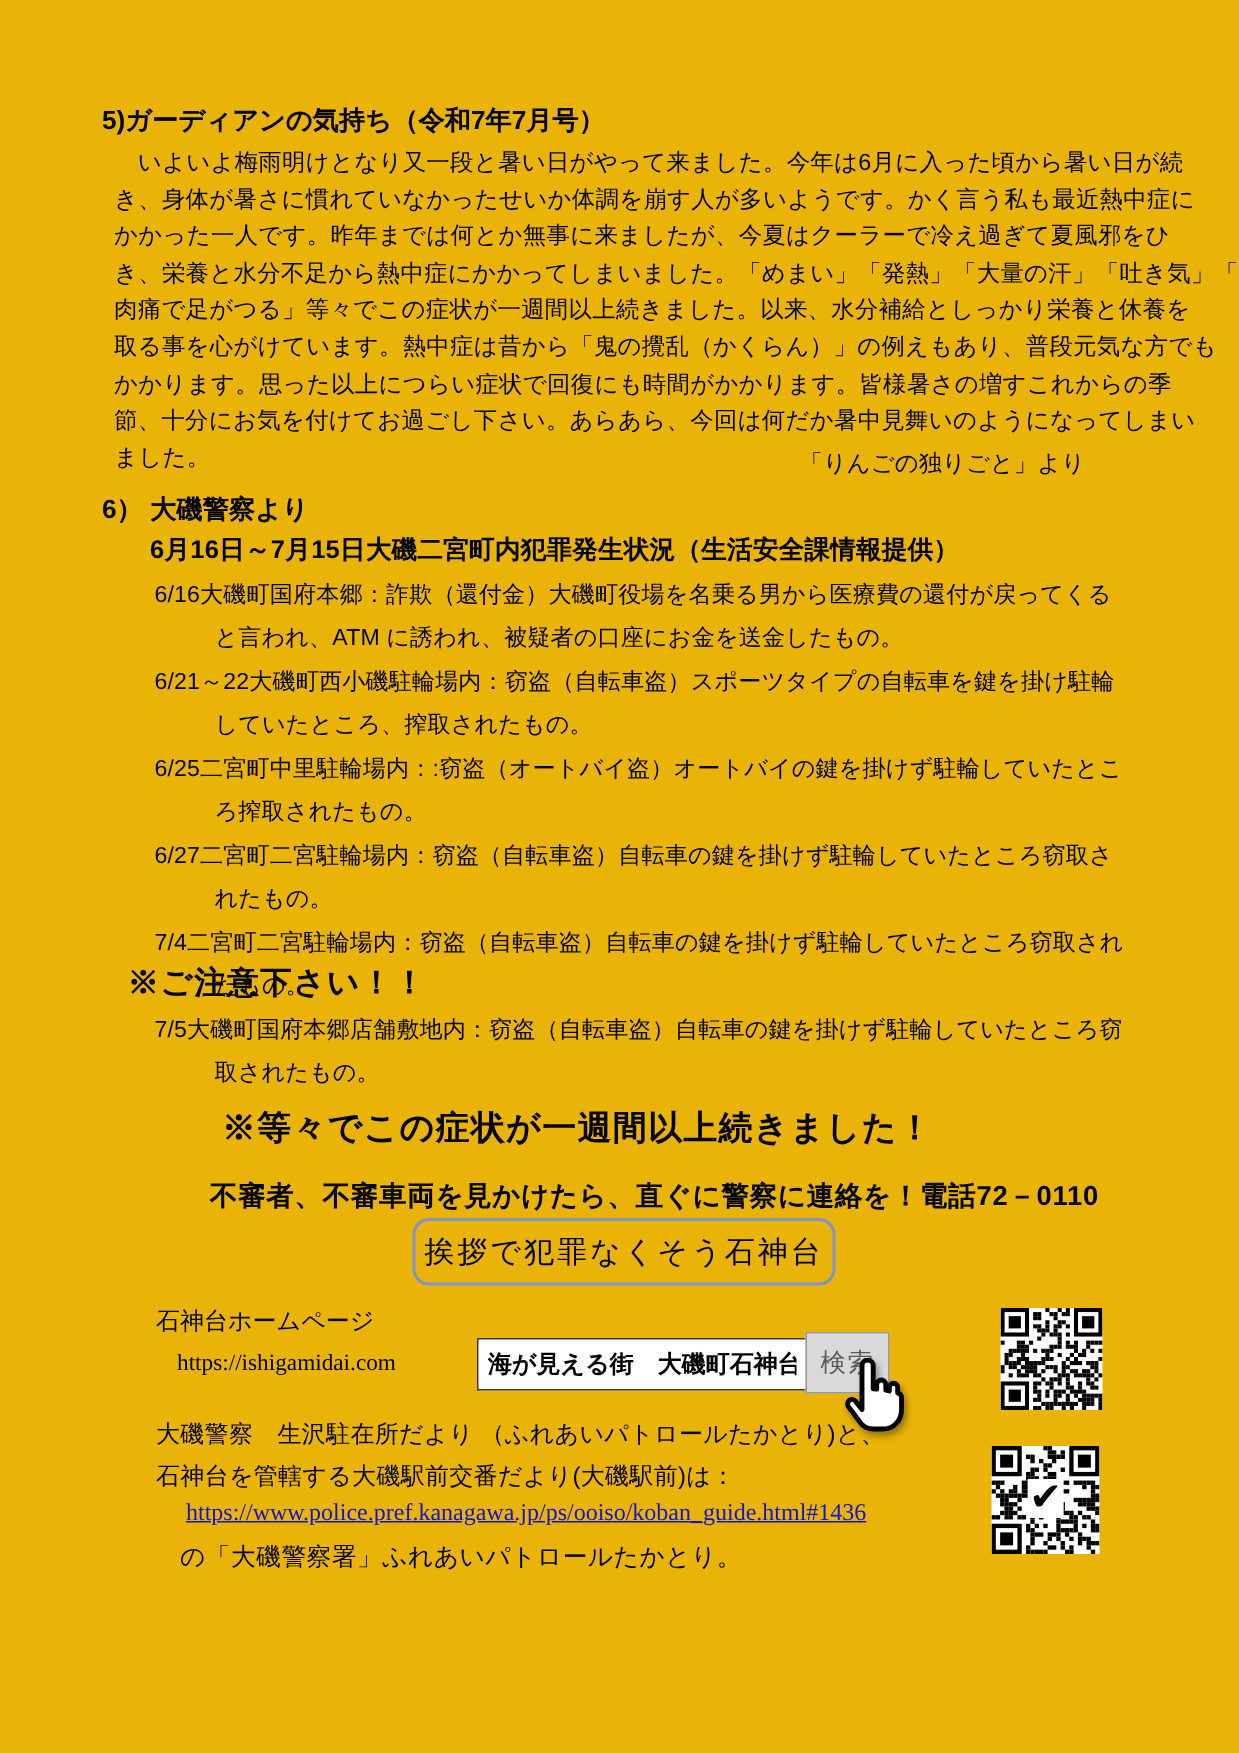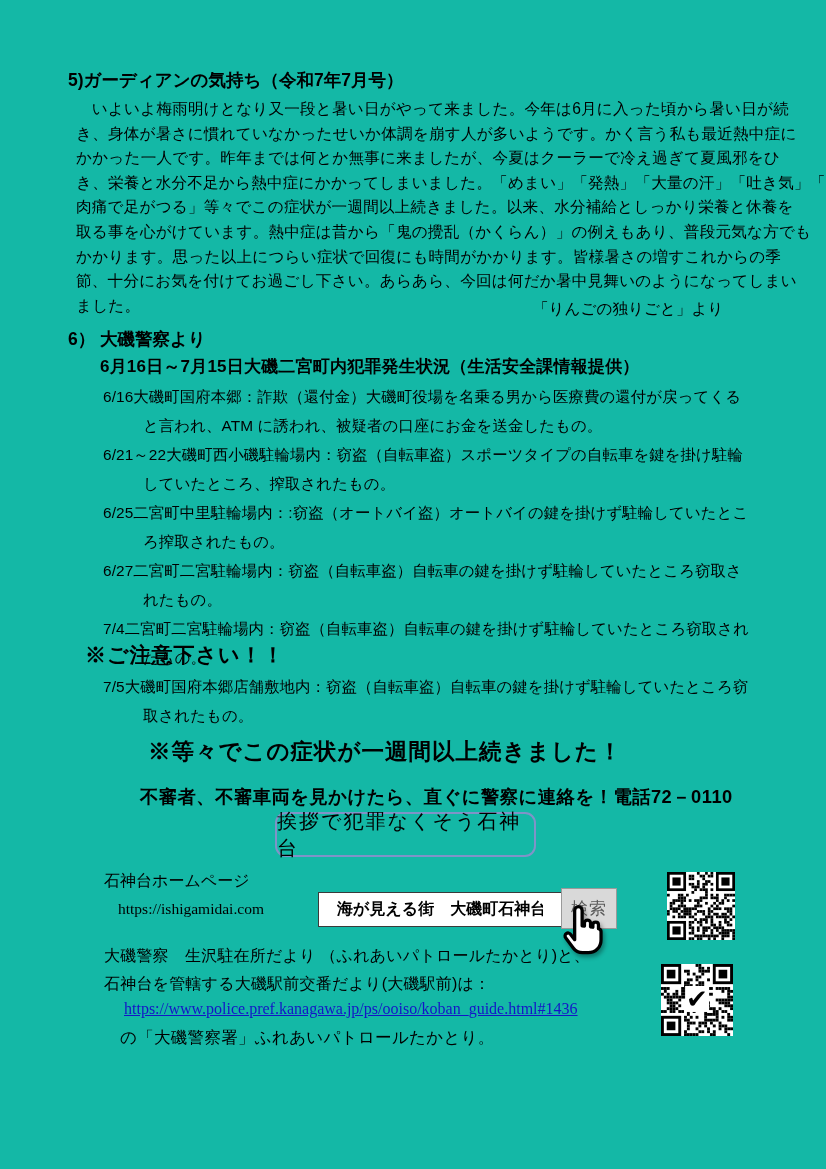--- a/index.html
+++ b/index.html
@@ -1,44 +1,44 @@
 <!DOCTYPE html>
 <html><head>
 <meta charset="utf-8">
 <style>
   html,body{margin:0;padding:0;background:#ffffff;}
   body{width:826px;height:1169px;font-family:"Liberation Sans",sans-serif;color:#000;}
-  .page{position:relative;width:826px;height:1169px;background:#14b8a6;overflow:hidden;}
+  .page{position:relative;width:826px;height:1169px;background:#eab308;overflow:hidden;}
   .pre{white-space:pre;}
 
   .s5h{position:absolute;left:68px;top:68px;font-size:17.5px;font-weight:bold;margin:0;}
   .s5b{position:absolute;left:76px;top:97px;font-size:15.6px;line-height:24.6px;letter-spacing:.2px;}
   .attr{position:absolute;left:533px;top:299px;font-size:15.6px;}
 
   .s6h{position:absolute;left:68px;top:327px;font-size:17.5px;font-weight:bold;margin:0;}
   .s6sub{position:absolute;left:100px;top:355px;font-size:17px;font-weight:bold;margin:0;letter-spacing:.2px;}
 
   .incidents{position:absolute;left:103px;top:382px;width:652px;}
   .incident{font-size:15.4px;line-height:29px;padding-left:40px;text-indent:-40px;letter-spacing:.1px;}
 
   .warn-title{position:absolute;left:85px;top:641px;font-size:21px;font-weight:bold;letter-spacing:1px;}
   .warn-body{position:absolute;left:77px;top:669px;font-size:17.2px;font-weight:bold;line-height:24.5px;letter-spacing:.2px;}
   .ans{position:absolute;left:148px;top:736px;font-size:22.5px;font-weight:bold;letter-spacing:1px;}
   .report{position:absolute;left:140px;top:784px;font-size:18.3px;font-weight:bold;letter-spacing:.5px;}
 
-  .slogan{position:absolute;left:275px;top:812px;width:261px;height:45px;box-sizing:border-box;
+  .slogan{position:absolute;left:275px;top:812px;width:282px;height:45px;box-sizing:border-box;
           border:2.5px solid #8093c8;border-radius:11px;display:flex;align-items:center;justify-content:center;}
   .slogan span{font-size:20px;letter-spacing:2px;}
 
   .hp-title{position:absolute;left:104px;top:871px;font-size:16px;}
   .hp-url{position:absolute;left:118px;top:900px;font-size:15.5px;font-family:"Liberation Serif",serif;}
 
   .searchrow{position:absolute;left:318px;top:888px;display:flex;align-items:flex-start;}
   .sinput{width:206px;height:33px;margin-top:4px;border:1.6px solid #3a3a3a;border-right:none;font-family:"Liberation Sans",sans-serif;
-          font-size:16px;font-weight:bold;padding:0 18px;outline:none;color:#000;background:#fff;border-radius:0;}
+          font-size:16px;font-weight:bold;padding:0 6px;outline:none;color:#000;background:#fff;border-radius:0;}
   .sbtn{width:56px;height:41px;background:#d9d9d9;border:1.5px solid #9a9a9a;color:#5a5a5a;
         font-family:"Liberation Sans",sans-serif;font-size:17px;letter-spacing:1px;padding:0;cursor:pointer;}
   .hand{position:absolute;left:556px;top:903px;width:56px;height:56px;filter:drop-shadow(2px 3px 2px rgba(0,0,0,.35));}
 
   .qr{position:absolute;background:#fff;}
   .qr1{left:667px;top:872px;width:68px;height:68px;}
   .qr2{left:661px;top:964px;width:72px;height:72px;}
   .qr svg{display:block;}
   .qcheck{position:absolute;left:50%;top:50%;transform:translate(-50%,-54%);font-size:26px;color:#000;background:#fff;
           line-height:1;padding:0 1px;font-family:"DejaVu Sans",sans-serif;}

